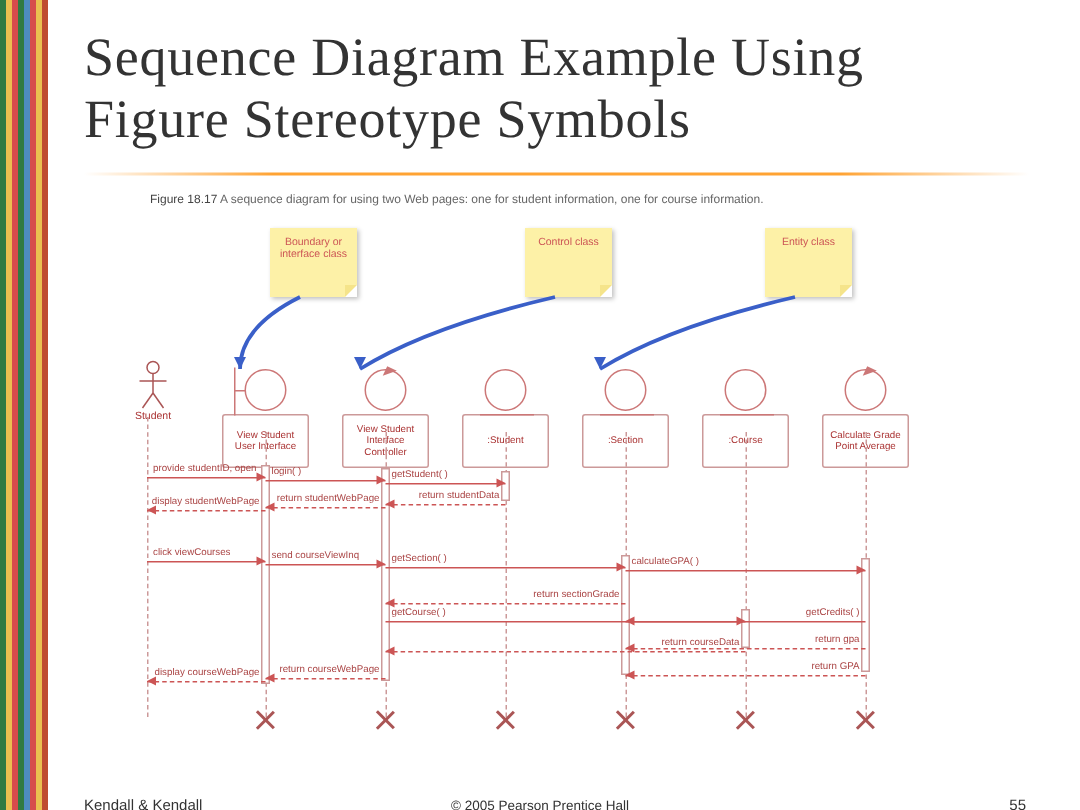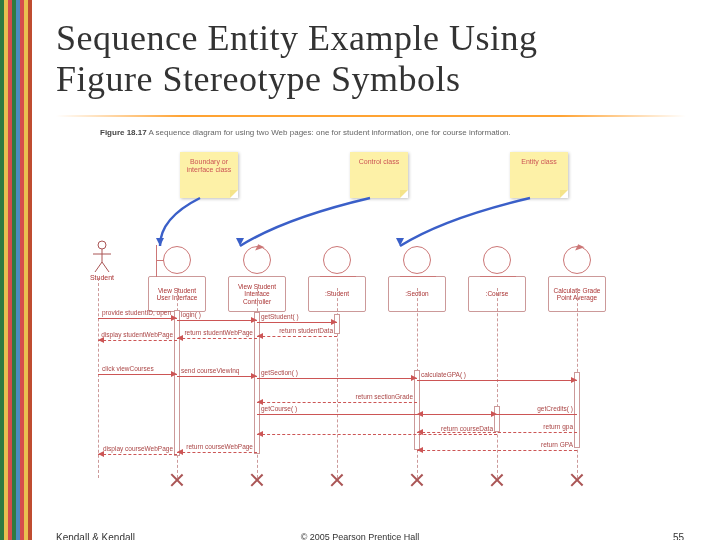--- a/index.html
+++ b/index.html
@@ -3,21 +3,21 @@
 <meta charset="utf-8">
 <style>
   * { box-sizing: border-box; margin: 0; padding: 0; }
   body { width: 720px; height: 540px; background: #fff; font-family: Georgia, 'Times New Roman', serif; position: relative; overflow: hidden; }
   .sidebar-stripe { position: absolute; left: 0; top: 0; width: 32px; height: 540px; }
   .stripe { position: absolute; top: 0; height: 100%; }
   .title { position: absolute; left: 56px; top: 18px; font-size: 36px; color: #333; font-weight: 400; line-height: 1.15; letter-spacing: 0.5px; }
   .title-rule { position: absolute; left: 56px; top: 115px; width: 630px; height: 2px; background: linear-gradient(to right, rgba(255,140,0,0), rgba(255,140,0,0.8) 20%, rgba(255,140,0,0.8) 80%, rgba(255,140,0,0)); }
   .diagram { position: absolute; left: 100px; top: 128px; width: 540px; height: 360px; font-family: Arial, sans-serif; }
   .caption { font-size: 8px; color: #666; line-height: 1.3; }
-  .caption-num { font-weight: bold; color: #444; }
+  .caption-num { font-weight: normal; color: #444; }
   .sticky { position: absolute; width: 58px; height: 46px; background: #fdf1a7; box-shadow: 1px 1px 3px rgba(0,0,0,0.25); font-size: 7px; color: #c55; text-align: center; padding: 6px 3px; line-height: 1.2; }
   .sticky::after { content: ""; position: absolute; right: 0; bottom: 0; width: 0; height: 0; border-left: 8px solid #f5e48a; border-bottom: 8px solid #fff; }
   .lifeline-head { position: absolute; top: 118px; width: 58px; text-align: center; font-size: 7px; color: #a33; line-height: 1.1; }
   .obj-box { border: 1px solid #c99; border-radius: 2px; background: #fff; padding: 3px 2px; height: 36px; display: flex; align-items: center; justify-content: center; }
   .stereo-circle { width: 28px; height: 28px; border: 1.2px solid #c77; border-radius: 50%; margin: 0 auto 2px; position: relative; background: #fff; }
   .boundary .stereo-circle::before { content: ""; position: absolute; left: -8px; top: -2px; width: 1.2px; height: 32px; background: #c77; }
   .boundary .stereo-circle::after { content: ""; position: absolute; left: -8px; top: 13px; width: 8px; height: 1.2px; background: #c77; }
   .control .stereo-circle::before { content: ""; position: absolute; left: 10px; top: -3px; width: 0; height: 0; border-left: 5px solid transparent; border-right: 5px solid transparent; border-bottom: 5px solid #c77; transform: rotate(-20deg); }
   .entity .stereo-circle::after { content: ""; position: absolute; left: -4px; bottom: -4px; width: 36px; height: 1.2px; background: #c77; }
   .stereo-label { font-size: 6.5px; color: #a33; }
@@ -50,21 +50,21 @@
     <div class="stripe" style="left: 4px; width: 4px; background: rgb(232, 184, 61); opacity: 0.9;"></div>
     <div class="stripe" style="left: 8px; width: 4px; background: rgb(209, 56, 56); opacity: 0.9;"></div>
     <div class="stripe" style="left: 12px; width: 4px; background: rgb(26, 107, 46); opacity: 0.9;"></div>
     <div class="stripe" style="left: 16px; width: 4px; background: rgb(58, 127, 184); opacity: 0.9;"></div>
     <div class="stripe" style="left: 20px; width: 4px; background: rgb(209, 56, 56); opacity: 0.9;"></div>
     <div class="stripe" style="left: 24px; width: 4px; background: rgb(232, 184, 61); opacity: 0.9;"></div>
     <div class="stripe" style="left: 28px; width: 4px; background: rgb(184, 56, 26); opacity: 0.9;"></div>
   </div>
 
 <div class="title">
-  <span>Sequence Entity Example Using</span><br>
+  <span>Sequence Diagram Example Using</span><br>
   <span>Figure Stereotype Symbols</span>
 </div>
 <div class="title-rule"></div>
 
 <div class="diagram">
   <div class="caption">
     <span class="caption-num">Figure 18.17</span>
     <span>A sequence diagram for using two Web pages: one for student information, one for course information.</span>
   </div>
 

